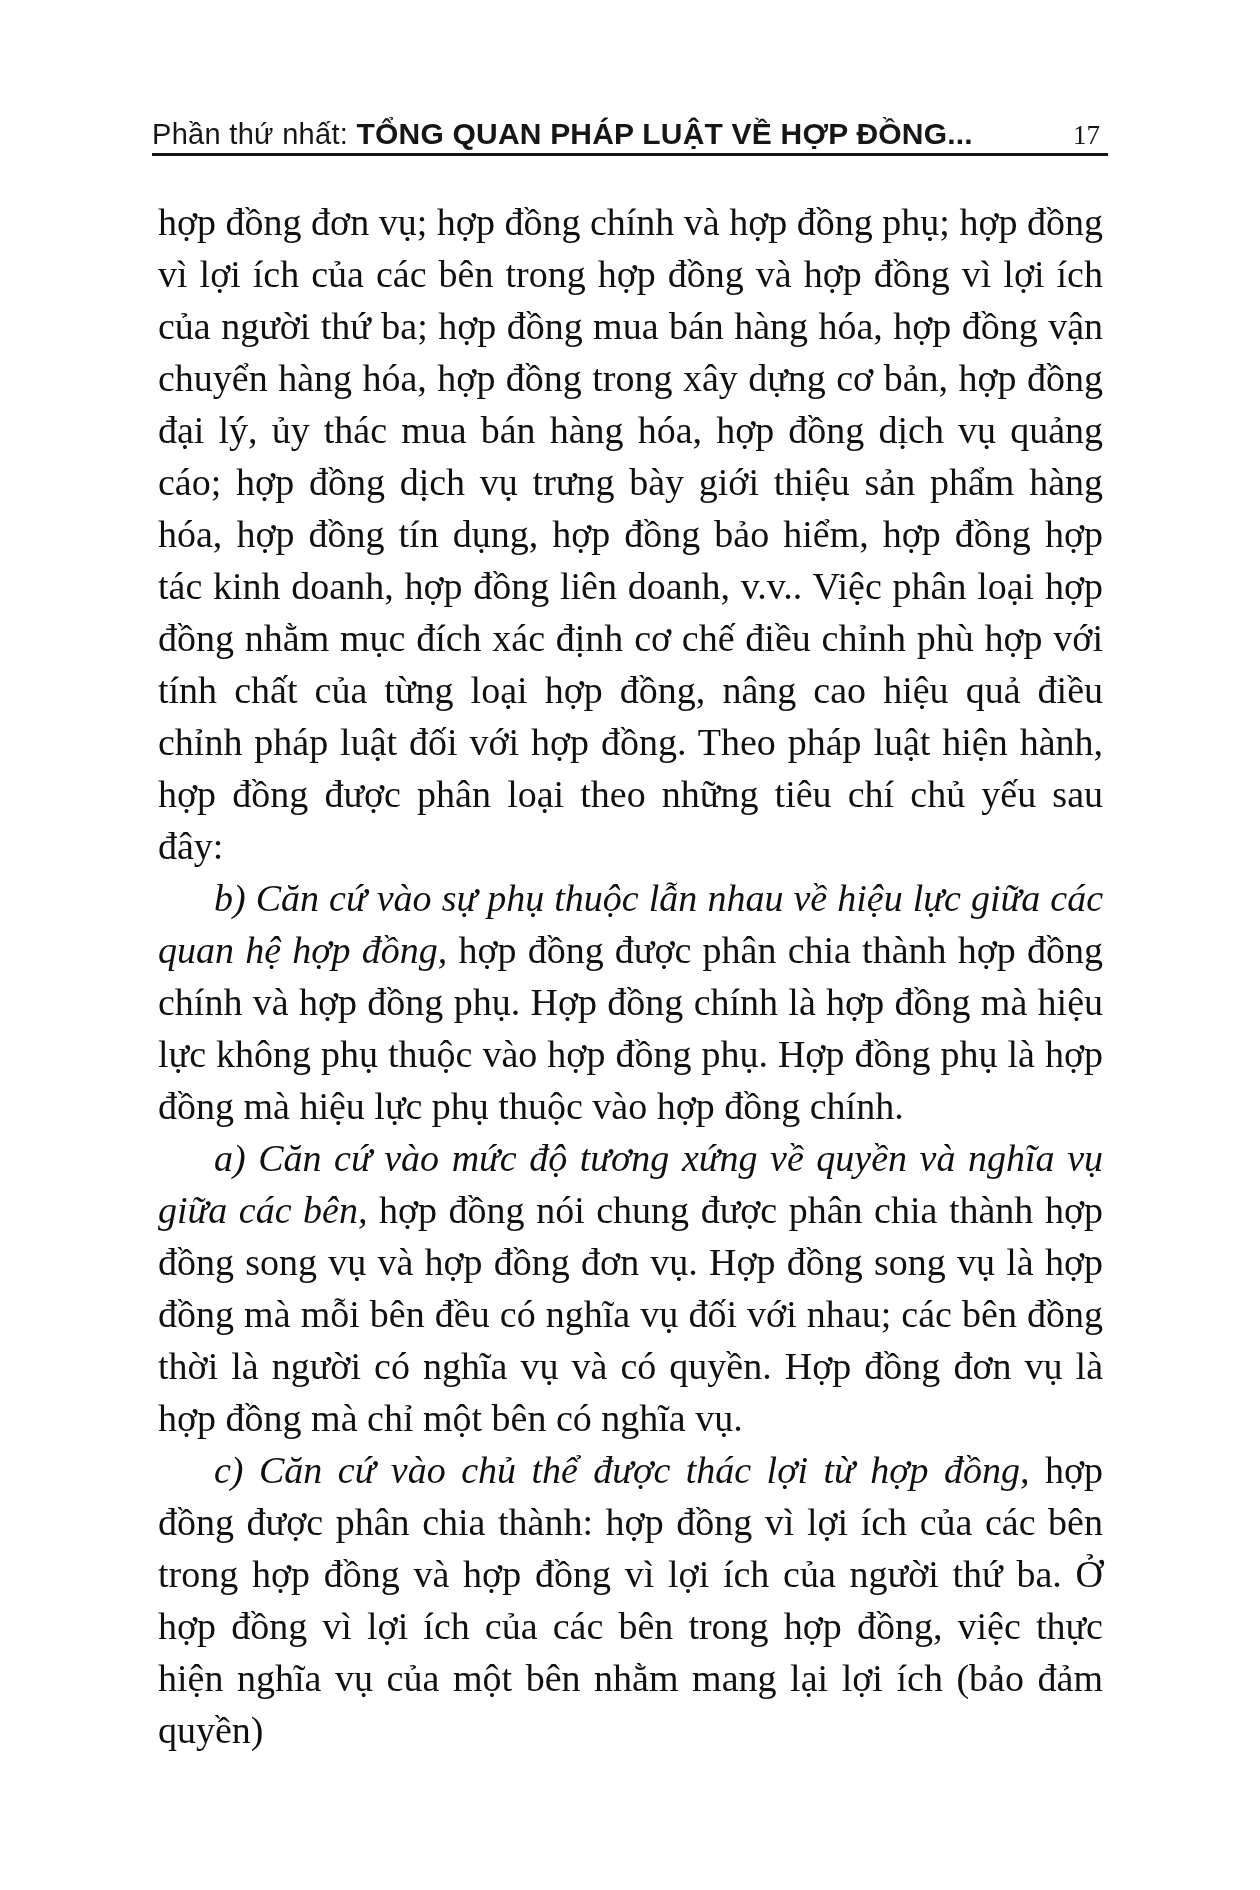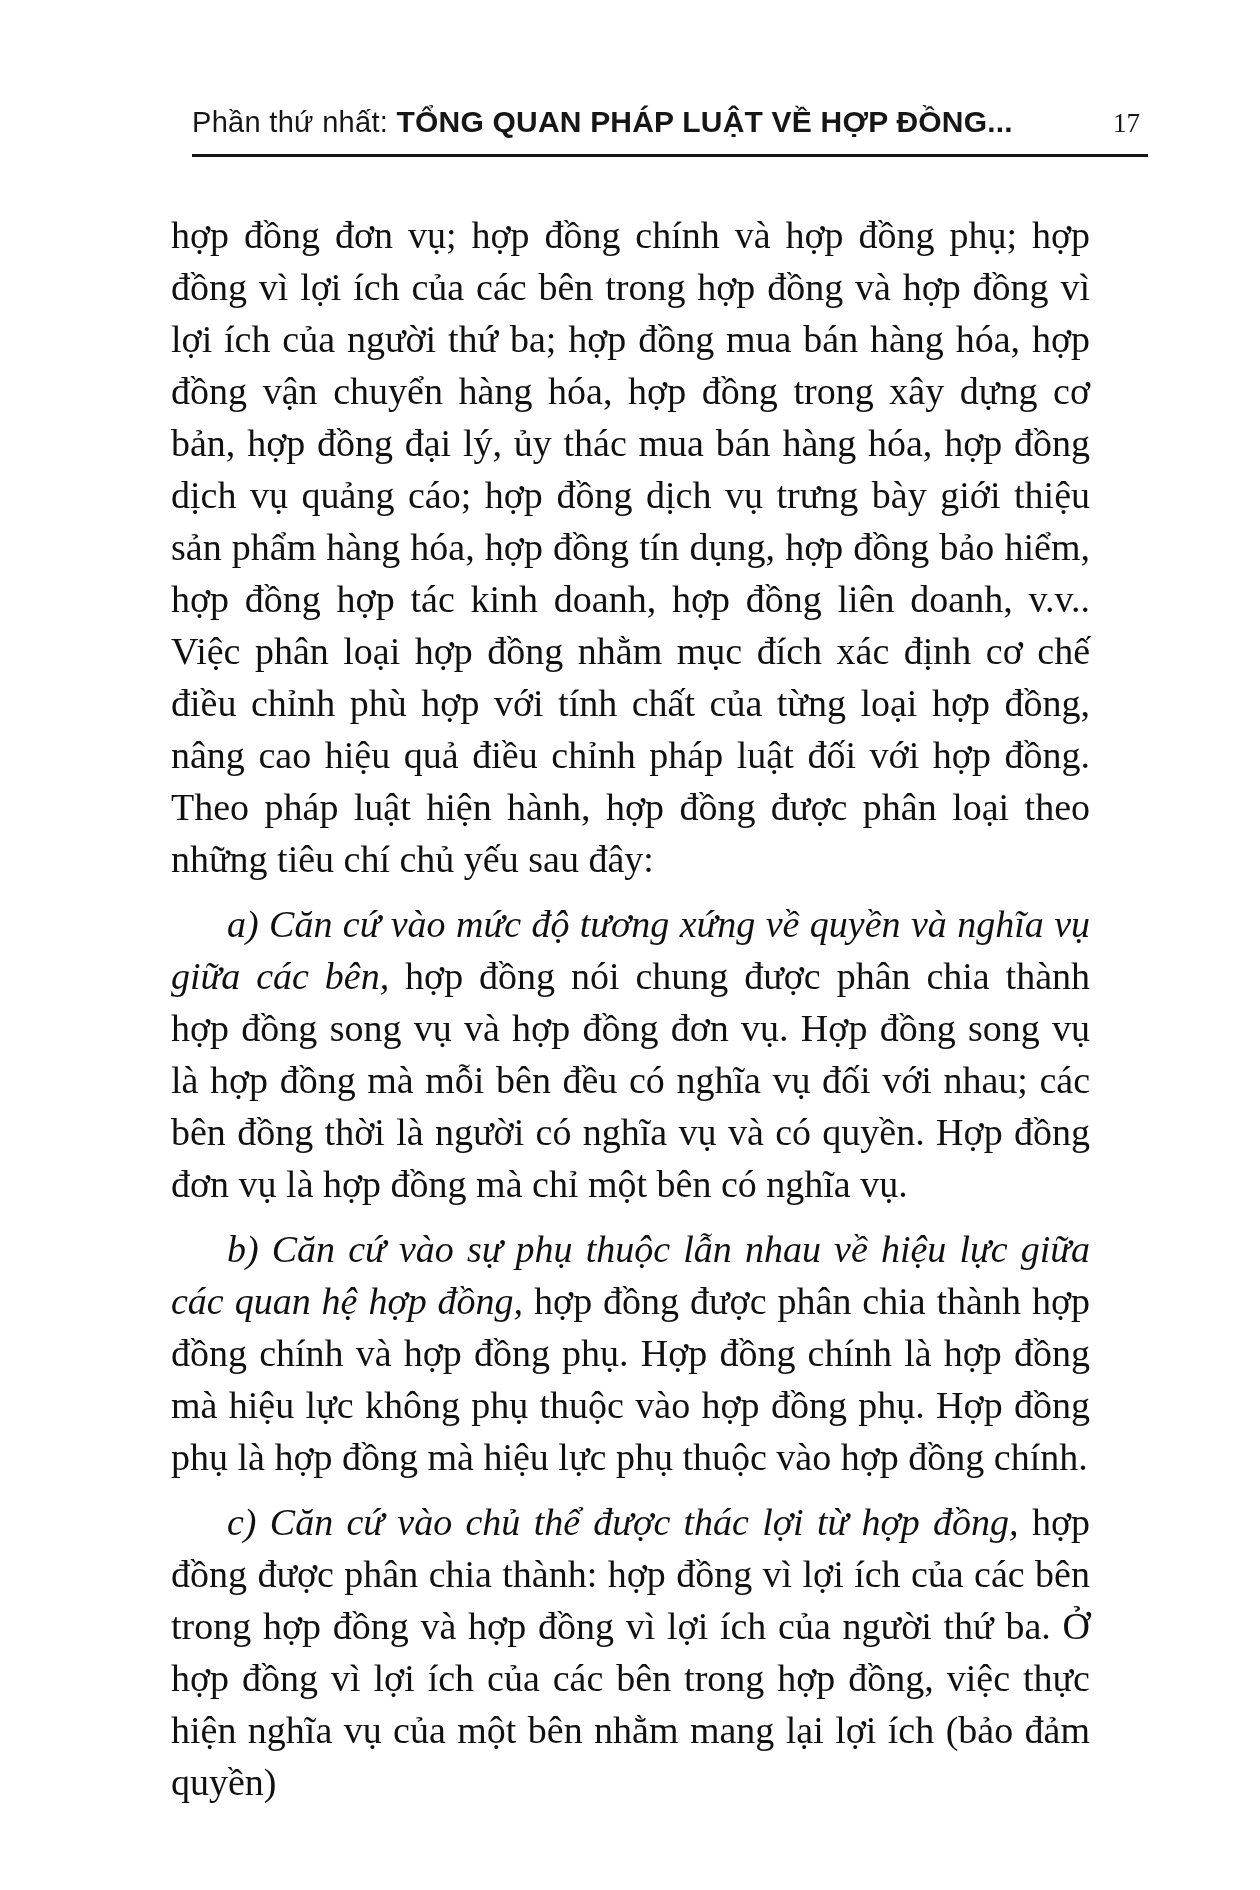--- a/index.html
+++ b/index.html
@@ -9,29 +9,27 @@
     position: relative;
     width: 1260px;
     height: 1890px;
     background: #ffffff;
     overflow: hidden;
   }
 
   .header {
     position: absolute;
     left: 152px;
-    top: 104px;
+    top: 116px;
     width: 956px;
     display: flex;
     justify-content: space-between;
     align-items: baseline;
     border-bottom: 3px solid #161616;
-    padding-bottom: 13px;
     white-space: nowrap;
-    margin-left: 40px;
   }
 
   .running-title {
     font-family: "Liberation Sans", sans-serif;
     font-size: 29px;
     line-height: 36px;
     font-weight: 400;
     color: #161616;
     letter-spacing: 0.3px;
   }
@@ -57,21 +55,21 @@
     top: 196px;
     width: 945px;
     font-family: "Liberation Serif", serif;
     font-size: 38px;
     line-height: 52px;
     color: #101010;
     text-align: justify;
   }
 
   .body-text p {
-    margin: 13px;
+    margin: 0;
     padding: 0;
     text-indent: 56px;
   }
 
   .body-text p.continuation {
     text-indent: 0;
   }
 
   .lead-italic {
     font-style: italic;
@@ -89,25 +87,25 @@
     <div class="page-number">17</div>
   </div>
 
   <div class="body-text">
 
     <p class="continuation">
       <span>hợp đồng đơn vụ; hợp đồng chính và hợp đồng phụ; hợp đồng vì lợi ích của các bên trong hợp đồng và hợp đồng vì lợi ích của người thứ ba; hợp đồng mua bán hàng hóa, hợp đồng vận chuyển hàng hóa, hợp đồng trong xây dựng cơ bản, hợp đồng đại lý, ủy thác mua bán hàng hóa, hợp đồng dịch vụ quảng cáo; hợp đồng dịch vụ trưng bày giới thiệu sản phẩm hàng hóa, hợp đồng tín dụng, hợp đồng bảo hiểm, hợp đồng hợp tác kinh doanh, hợp đồng liên doanh, v.v.. Việc phân loại hợp đồng nhằm mục đích xác định cơ chế điều chỉnh phù hợp với tính chất của từng loại hợp đồng, nâng cao hiệu quả điều chỉnh pháp luật đối với hợp đồng. Theo pháp luật hiện hành, hợp đồng được phân loại theo những tiêu chí chủ yếu sau đây:</span>
     </p>
 
     <p>
-      <span class="lead-italic">a) Căn cứ vào mức độ tương xứng về quyền và nghĩa vụ giữa các bên,</span><span> hợp đồng nói chung được phân chia thành hợp đồng song vụ và hợp đồng đơn vụ. Hợp đồng song vụ là hợp đồng mà mỗi bên đều có nghĩa vụ đối với nhau; các bên đồng thời là người có nghĩa vụ và có quyền. Hợp đồng đơn vụ là hợp đồng mà chỉ một bên có nghĩa vụ.</span>
+      <span class="lead-italic">b) Căn cứ vào sự phụ thuộc lẫn nhau về hiệu lực giữa các quan hệ hợp đồng,</span><span> hợp đồng được phân chia thành hợp đồng chính và hợp đồng phụ. Hợp đồng chính là hợp đồng mà hiệu lực không phụ thuộc vào hợp đồng phụ. Hợp đồng phụ là hợp đồng mà hiệu lực phụ thuộc vào hợp đồng chính.</span>
     </p>
 
     <p>
-      <span class="lead-italic">b) Căn cứ vào sự phụ thuộc lẫn nhau về hiệu lực giữa các quan hệ hợp đồng,</span><span> hợp đồng được phân chia thành hợp đồng chính và hợp đồng phụ. Hợp đồng chính là hợp đồng mà hiệu lực không phụ thuộc vào hợp đồng phụ. Hợp đồng phụ là hợp đồng mà hiệu lực phụ thuộc vào hợp đồng chính.</span>
+      <span class="lead-italic">a) Căn cứ vào mức độ tương xứng về quyền và nghĩa vụ giữa các bên,</span><span> hợp đồng nói chung được phân chia thành hợp đồng song vụ và hợp đồng đơn vụ. Hợp đồng song vụ là hợp đồng mà mỗi bên đều có nghĩa vụ đối với nhau; các bên đồng thời là người có nghĩa vụ và có quyền. Hợp đồng đơn vụ là hợp đồng mà chỉ một bên có nghĩa vụ.</span>
     </p>
 
     <p>
       <span class="lead-italic">c) Căn cứ vào chủ thể được thác lợi từ hợp đồng,</span><span> hợp đồng được phân chia thành: hợp đồng vì lợi ích của các bên trong hợp đồng và hợp đồng vì lợi ích của người thứ ba. Ở hợp đồng vì lợi ích của các bên trong hợp đồng, việc thực hiện nghĩa vụ của một bên nhằm mang lại lợi ích (bảo đảm quyền)</span>
     </p>
 
   </div>
 
 </div>
 

